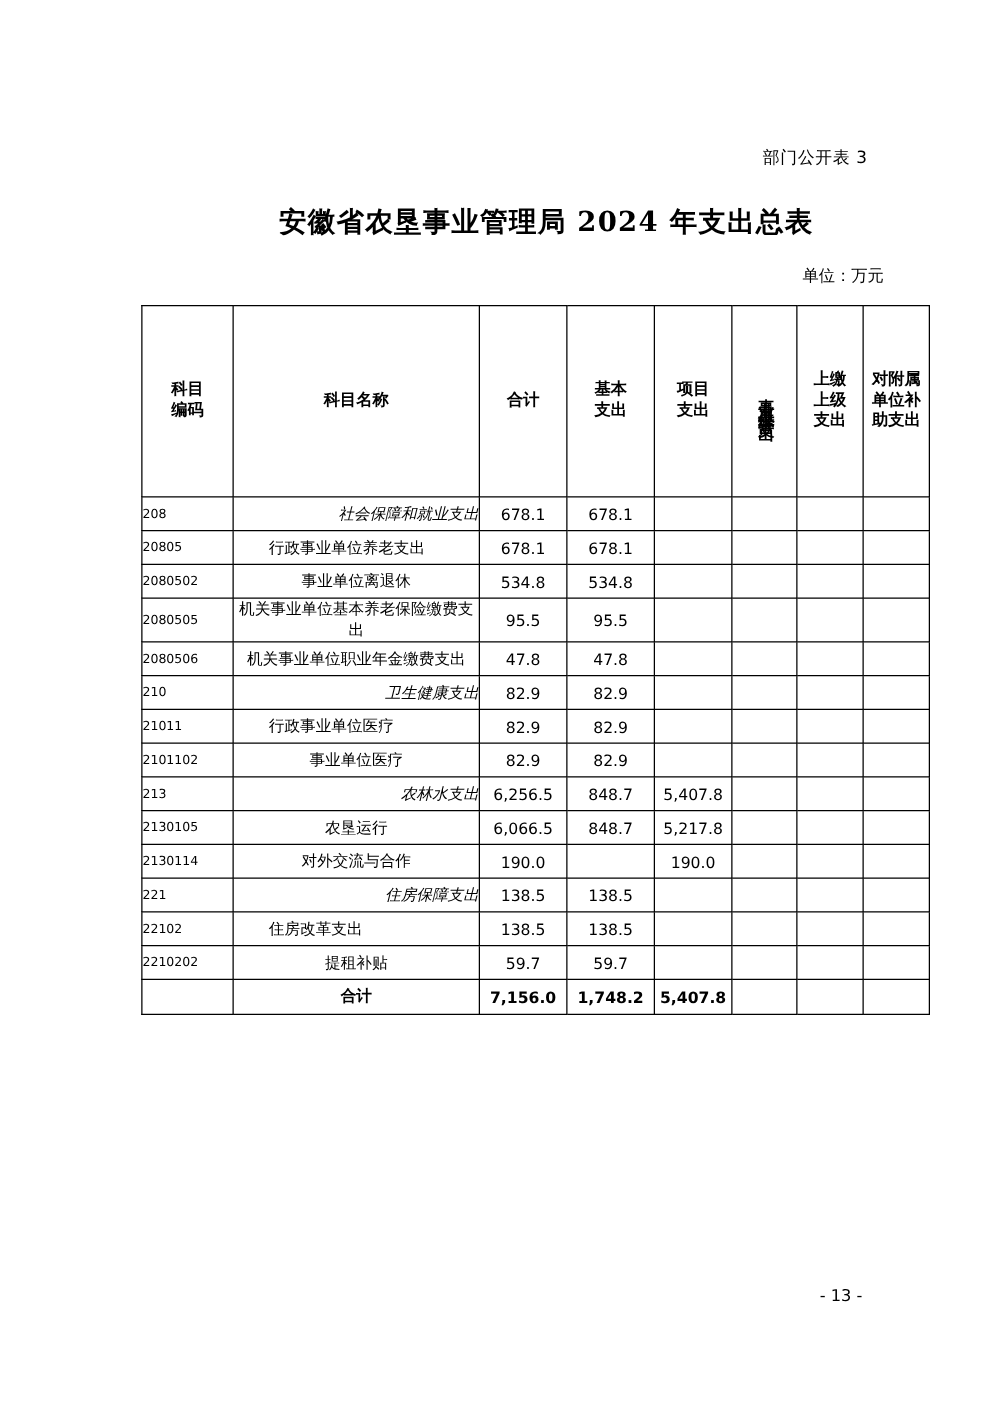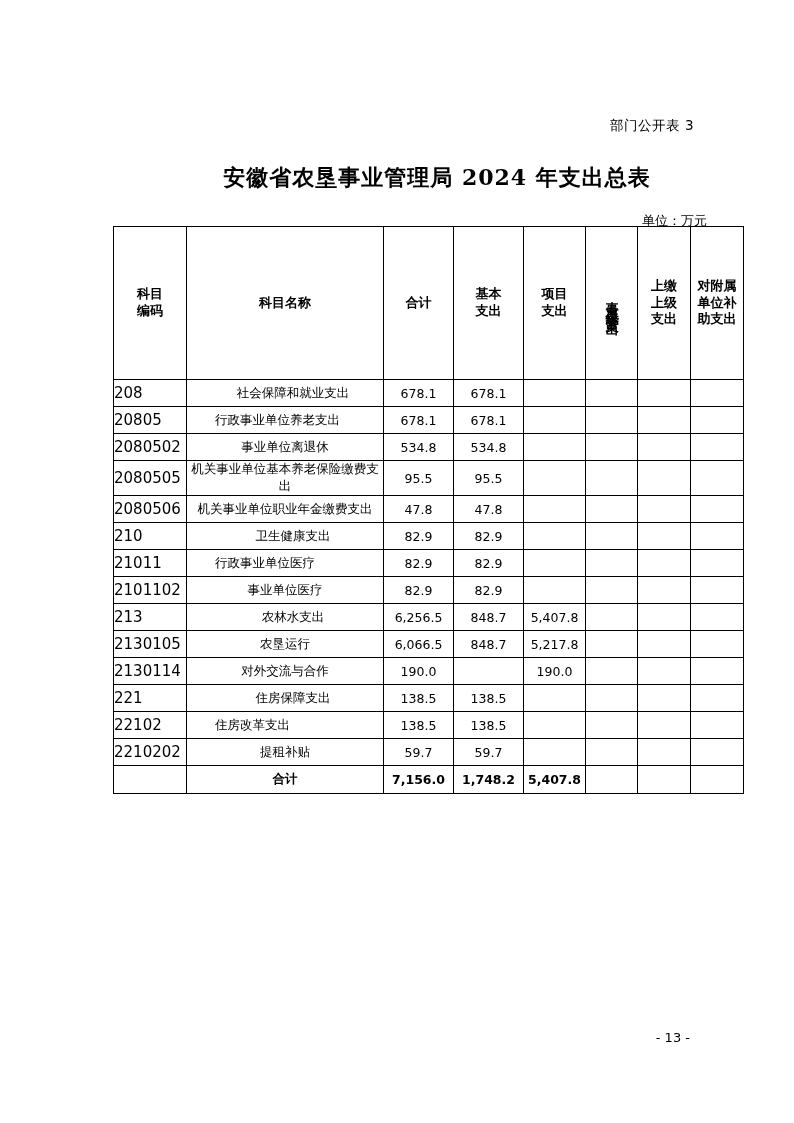--- a/index.html
+++ b/index.html
@@ -46,21 +46,21 @@
     position: absolute;
     top: 212px;
     left: 0;
     width: 707px;
     text-align: right;
     font-family: "DejaVu Sans", "Liberation Sans", sans-serif;
     font-size: 13px;
   }
   table.budget {
     position: absolute;
-    top: 226px;
+    top: 244px;
     left: 113px;
     width: 570px;
     border-collapse: collapse;
     table-layout: fixed;
     font-family: "DejaVu Sans", "Liberation Sans", sans-serif;
     font-size: 12px;
   }
   table.budget th, table.budget td {
     border: 1px solid #000000;
     padding: 0;
@@ -83,28 +83,28 @@
   .col-basic  { width: 70px; }
   .col-proj   { width: 62px; }
   .col-oper   { width: 52px; }
   .col-upper  { width: 53px; }
   .col-attach { width: 53px; }
 
   td.code {
     text-align: left;
     padding-left: 4px;
     height: 26px;
-    font-size: 15px;
+    font-size: 10px;
   }
   td.name {
     text-align: center;
     height: 26px;
     font-size: 12.5px;
   }
-  td.name.lv1 { text-align: center; padding-left: 16px; }
+  td.name.lv1 { text-align: right; padding-left: 16px; font-style: italic; }
   td.name.lv2 { text-align: left; padding-left: 28px; }
   td.name.lv3 { text-align: center; }
   td.num {
     text-align: center;
     font-size: 12.5px;
   }
   tr.total td {
     font-weight: bold;
     height: 27px;
   }

